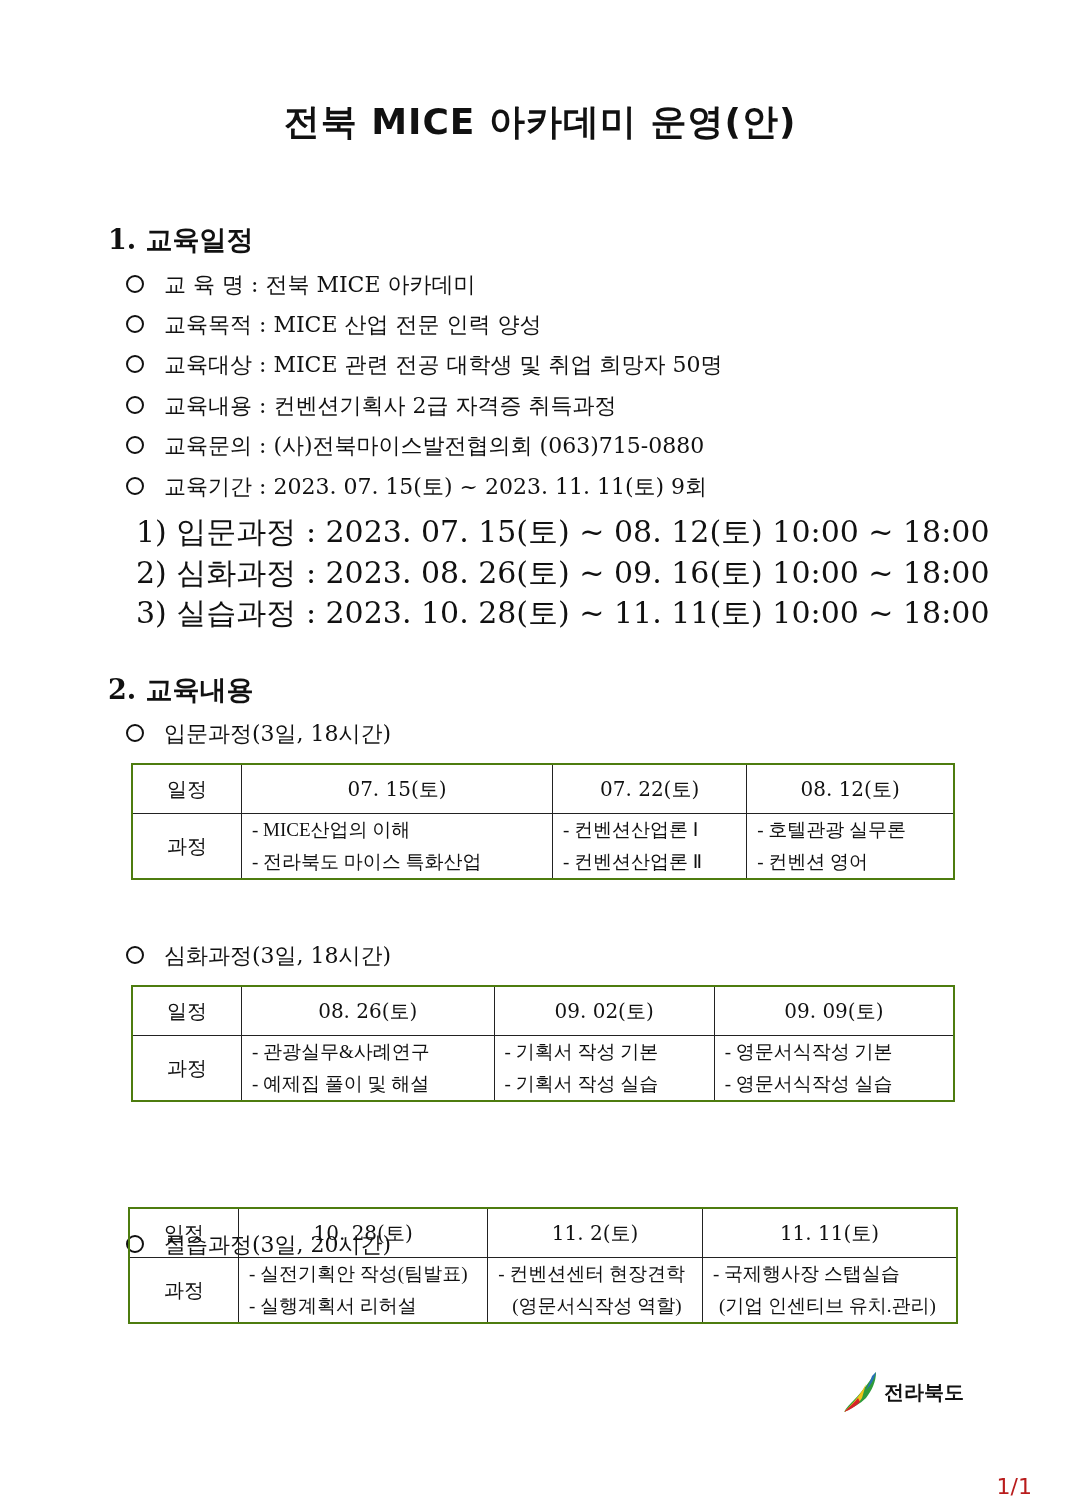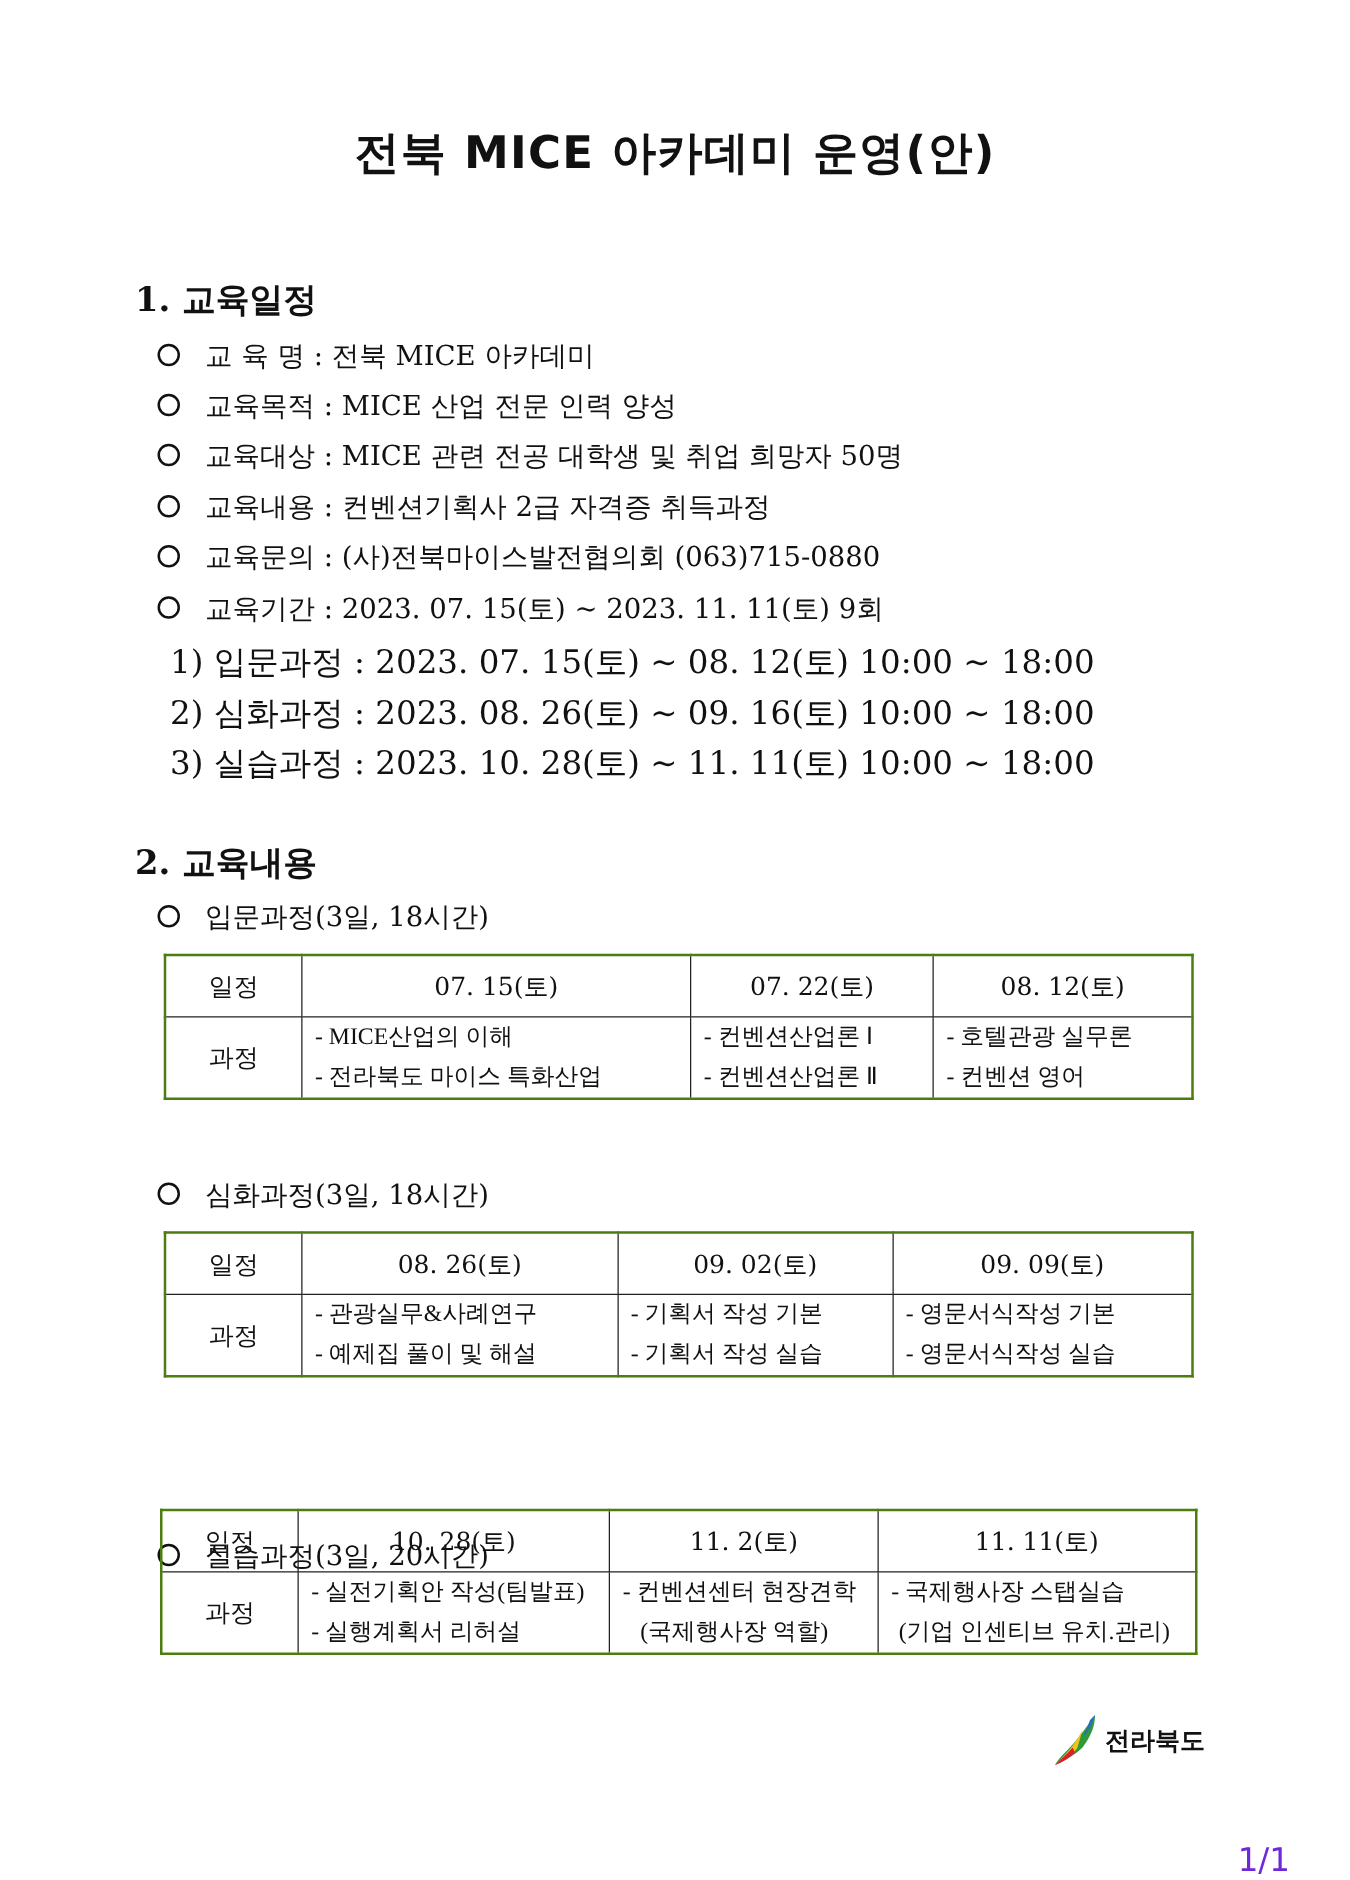--- a/index.html
+++ b/index.html
@@ -3,33 +3,33 @@
 <meta charset="utf-8">
 <style>
   html, body { margin: 0; padding: 0; background: #ffffff; }
   body { width: 1080px; height: 1504px; position: relative; overflow: hidden;
          font-family: "DejaVu Serif", "Liberation Serif", serif; color: #111; }
   .title { position: absolute; top: 98px; left: 0; width: 1080px; text-align: center;
            font-family: "DejaVu Sans", sans-serif; font-weight: bold; font-size: 36px; letter-spacing: 1px; }
   .section-h { position: absolute; left: 108px; font-size: 27px; font-weight: bold;
                font-family: "DejaVu Serif", serif; }
   .line { position: absolute; left: 126px; font-size: 22px; white-space: pre; }
-  .sub { position: absolute; left: 136px; font-size: 26px; white-space: pre; }
+  .sub { position: absolute; left: 136px; font-size: 30px; white-space: pre; }
   .bullet { display: inline-block; width: 14px; height: 14px; border: 2px solid #111; border-radius: 50%;
             margin-right: 20px; vertical-align: -1px; }
   table.sched { position: absolute; border-collapse: collapse; font-size: 20px;
                 font-family: "DejaVu Serif", serif; }
   table.sched td { border: 1px solid #222; text-align: center; padding: 0; }
   table.sched tr.hdr td { height: 48px; }
   table.sched td.lbl { width: 108px; }
   table.sched td.cell { text-align: left; padding-left: 10px; font-family: Liberation Serif, serif; font-size: 19px; line-height: 32px; }
   table.sched { border: 2px solid #4d7c0f; }
   .logo { position: absolute; left: 842px; top: 1370px; display: flex; align-items: center; }
   .logo-text { font-family: "DejaVu Sans", sans-serif; font-weight: bold; font-size: 20px; margin-left: 2px; }
-  .page-num { position: absolute; right: 48px; top: 1474px; color: #6d28d9; font-family: "DejaVu Sans", sans-serif; font-size: 26px; }
+  .page-num { position: absolute; right: 48px; top: 1474px; color: #b91c1c; font-family: "DejaVu Sans", sans-serif; font-size: 22px; }
 </style>
 </head>
 <body>
 
 <div class="title">전북 MICE 아카데미 운영(안)</div>
 
 <div class="section-h" style="top:222px">1. 교육일정</div>
 
 <div class="line" style="top:270px"><span class="bullet"></span><span>교 육 명</span> : <span>전북 MICE 아카데미</span></div>
 <div class="line" style="top:310px"><span class="bullet"></span><span>교육목적</span> : <span>MICE 산업 전문 인력 양성</span></div>
@@ -108,21 +108,21 @@
     <td>11. 11(토)</td>
   </tr>
   <tr>
     <td class="lbl">과정</td>
     <td class="cell">
           <div>- 실전기획안 작성(팀발표)</div>
           <div>- 실행계획서 리허설</div>
         </td>
     <td class="cell">
           <div>- 컨벤션센터 현장견학</div>
-          <div style="padding-left:14px">(국제행사장 역할)</div>
+          <div style="padding-left:14px">(영문서식작성 역할)</div>
         </td>
     <td class="cell">
           <div>- 국제행사장 스탭실습</div>
           <div style="padding-left:6px">(기업 인센티브 유치.관리)</div>
         </td>
   </tr>
 </tbody>
   </table>
 
 <div class="logo">

